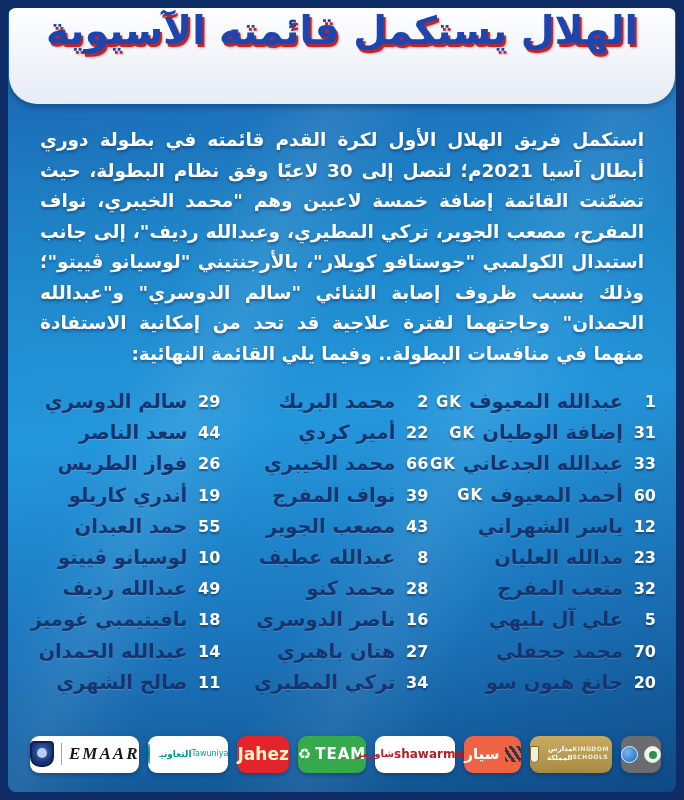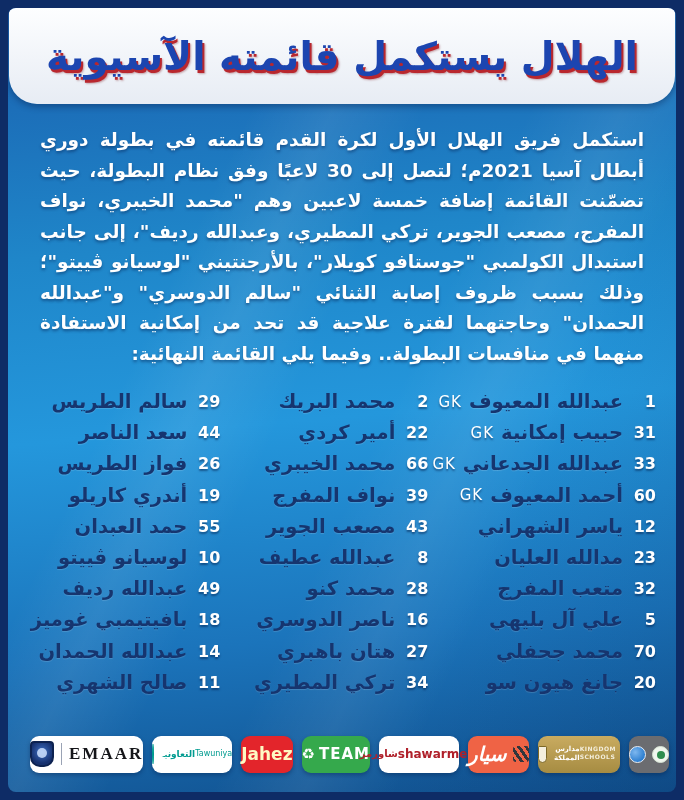--- a/index.html
+++ b/index.html
@@ -21,21 +21,21 @@
       linear-gradient(115deg, rgba(255,255,255,0) 28%, rgba(255,255,255,0.08) 36%, rgba(255,255,255,0) 45%),
       linear-gradient(115deg, rgba(255,255,255,0) 55%, rgba(255,255,255,0.07) 64%, rgba(255,255,255,0) 73%),
       linear-gradient(295deg, rgba(0,20,60,0.12) 0%, rgba(0,20,60,0) 30%);
   }
   
   .header-card {
     position:relative; z-index:1;
     margin:0 1px; height:96px;
     background:linear-gradient(#fdfeff,#e7ecf4);
     border-radius:5px 5px 28px 28px;
-    display:flex; align-items:center; justify-content:center;
+    display:flex; justify-content:center;
     box-shadow:0 3px 6px rgba(0,20,60,0.35);
   }
   .title {
     direction:rtl; font-size:39px; font-weight:bold; color:#1c45b0;
     text-shadow:2px 3px 0 #b9272e, 3px 4px 2px rgba(120,20,25,0.35);
     letter-spacing:0;
   }
   
   .article {
     position:relative; z-index:1;
@@ -56,21 +56,21 @@
   }
   .num {
     color:#ffffff; font-weight:bold; font-size:16px; min-width:26px;
     text-shadow:0 2px 2px rgba(0,25,70,0.5);
   }
   .pname {
     color:#16356f; font-weight:bold; font-size:19.5px; white-space:nowrap;
     text-shadow:0 1px 1px rgba(255,255,255,0.15);
   }
   .gk {
-    color:#ffffff; font-weight:normal; font-size:15px; letter-spacing:1px;
+    color:#ffffff; font-weight:bold; font-size:15px; letter-spacing:1px;
     text-shadow:0 2px 2px rgba(0,25,70,0.5);
   }
   
   .footer {
     position:relative; z-index:1;
     height:52px; margin:0 22px 12px;
     display:flex; align-items:center; gap:9px;
   }
   .pill {
     height:37px; border-radius:9px; display:flex; align-items:center;
@@ -80,40 +80,40 @@
   .crest {
     width:24px; height:26px; border-radius:4px 4px 10px 10px;
     background:radial-gradient(circle at 50% 40%, #3e6fc4 0%, #16306e 70%);
     border:2px solid #0d2250; position:relative;
   }
   .crest::after {
     content:""; position:absolute; left:5px; top:5px; width:10px; height:10px;
     border-radius:50%; background:#cfe2ff; opacity:0.85;
   }
   .divider { width:1px; height:22px; background:#9aa3b5; }
-  .emaar-text { font-family:"Liberation Serif","DejaVu Serif",serif; font-size:17px; letter-spacing:2px; color:#15161a; font-weight:bold; }
+  .emaar-text { font-family:"Liberation Serif","DejaVu Serif",serif; font-size:17px; letter-spacing:2px; color:#15161a; font-weight:bold;font-style:italic; }
   .pill-tawuniya { width:80px; background:#ffffff; gap:5px; }
   .taw-icon { width:20px; height:20px; border-radius:50%; background:#009b90; position:relative; }
   .taw-icon::after { content:""; position:absolute; left:5px; top:5px; width:10px; height:10px; border-radius:50%; background:#ffffff; clip-path:polygon(0 0,100% 0,100% 55%,0 100%); }
   .taw-text { display:flex; align-items:center; line-height:1; }
   .taw-ar { color:#009b90; font-weight:bold; font-size:9px; direction:rtl; }
   .taw-en { color:#009b90; font-weight:normal; font-size:8px; }
   .pill-jahez { width:74px; background:#e3252b; }
   .jahez-text { color:#fef9c3; font-weight:bold; font-size:17px; }
   .pill-team { width:80px; background:#35a94c; gap:4px; }
   .team-icon { color:#ffffff; font-size:15px; }
   .team-text { color:#ffffff; font-weight:bold; font-size:15px; letter-spacing:1px; }
   .pill-shawarmer { width:80px; background:#ffffff; gap:5px; }
   .shaw-text { display:flex; flex-direction:row; align-items:center; line-height:1.2; }
   .shaw-ar { color:#b0212b; font-weight:bold; font-size:10px; direction:rtl; }
   .shaw-en { color:#b0212b; font-weight:bold; font-size:12px; }
   .shaw-icon { width:8px; height:22px; background:linear-gradient(#b0212b 0 35%, transparent 35% 45%, #b0212b 45% 100%); clip-path:polygon(35% 0,65% 0,55% 100%,45% 100%); }
   .pill-sayyar { width:80px; background:#ef6345; gap:6px; }
   .sayyar-icon { width:16px; height:16px; background:repeating-linear-gradient(55deg,#33363c 0 3px,transparent 3px 6px); border-radius:3px; }
-  .sayyar-text { color:#ffffff; font-weight:bold; font-size:20px; direction:rtl;font-style:italic; }
+  .sayyar-text { color:#ffffff; font-weight:bold; font-size:15px; direction:rtl; }
   .pill-kingdom { width:88px; background:linear-gradient(#c9ab60,#a68c42); gap:5px; }
   .king-icon { width:15px; height:17px; background:#f4efdd; border-radius:2px 2px 8px 8px; border:1px solid #7c6827; }
   .king-text { display:flex; flex-direction:row; line-height:1.3; }
   .king-ar { color:#ffffff; font-size:7px; font-weight:bold; direction:rtl; }
   .king-en { color:#f4eedb; font-size:6px; font-weight:bold; letter-spacing:0.5px; }
   .pill-partners { width:92px; background:#6b6c70; gap:6px; }
   .partner-globe { width:17px; height:17px; border-radius:50%; background:radial-gradient(circle at 35% 35%, #7db7ef, #2e7fd0 70%); border:1px solid #e8eef6; }
   .partner-green { width:17px; height:17px; border-radius:50%; background:#f0f6ee; border:1px solid #d7e3d4; position:relative; }
   .partner-green::after { content:""; position:absolute; left:4px; top:4px; width:8px; height:8px; border-radius:50%; background:#2f8d4e; }
 </style>
@@ -132,21 +132,21 @@
     <div class="roster">
 
       <div class="col col-0">
         <div class="row">
             <span class="num">1</span>
             <span class="pname">عبدالله المعيوف</span>
             <span class="gk">GK</span>
           </div>
         <div class="row">
             <span class="num">31</span>
-            <span class="pname">حبيب إمكانية</span>
+            <span class="pname">إضافة الوطيان</span>
             <span class="gk">GK</span>
           </div>
         <div class="row">
             <span class="num">33</span>
             <span class="pname">عبدالله الجدعاني</span>
             <span class="gk">GK</span>
           </div>
         <div class="row">
             <span class="num">60</span>
             <span class="pname">أحمد المعيوف</span>
@@ -217,21 +217,21 @@
           </div>
         <div class="row">
             <span class="num">34</span>
             <span class="pname">تركي المطيري</span>
           </div>
       </div>
 
       <div class="col col-2">
         <div class="row">
             <span class="num">29</span>
-            <span class="pname">سالم الطريس</span>
+            <span class="pname">سالم الدوسري</span>
           </div>
         <div class="row">
             <span class="num">44</span>
             <span class="pname">سعد الناصر</span>
           </div>
         <div class="row">
             <span class="num">26</span>
             <span class="pname">فواز الطريس</span>
           </div>
         <div class="row">

